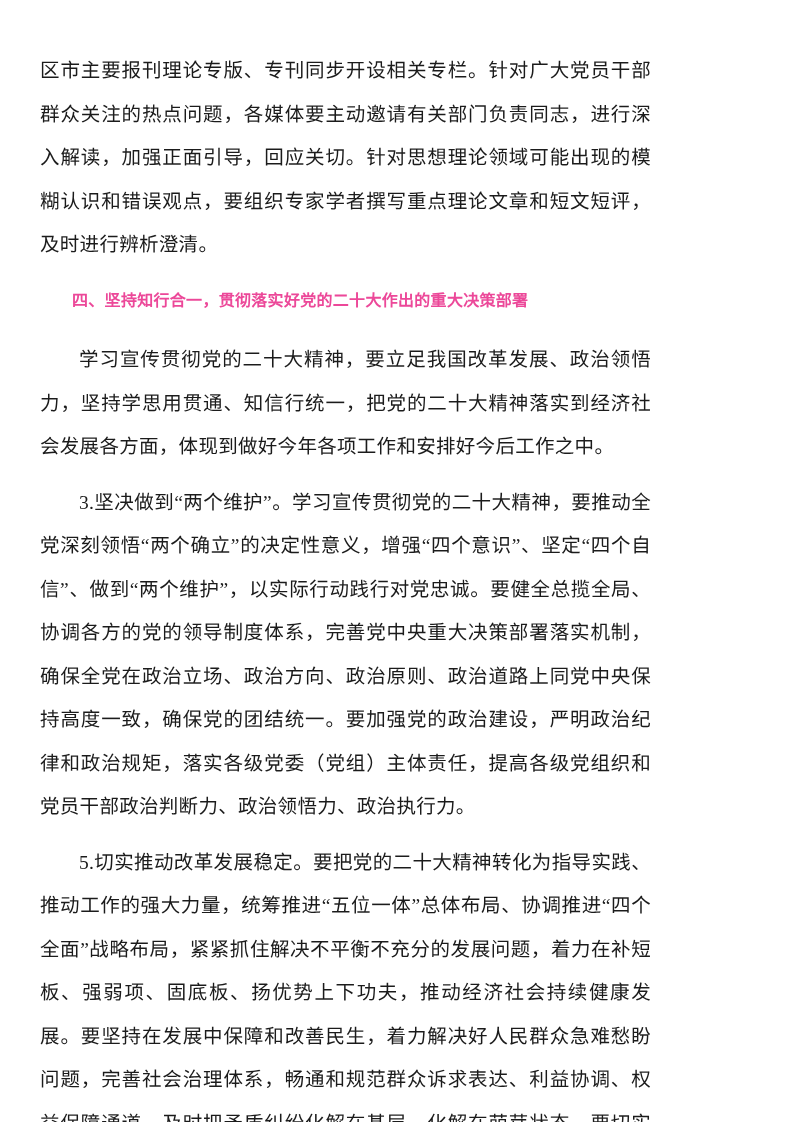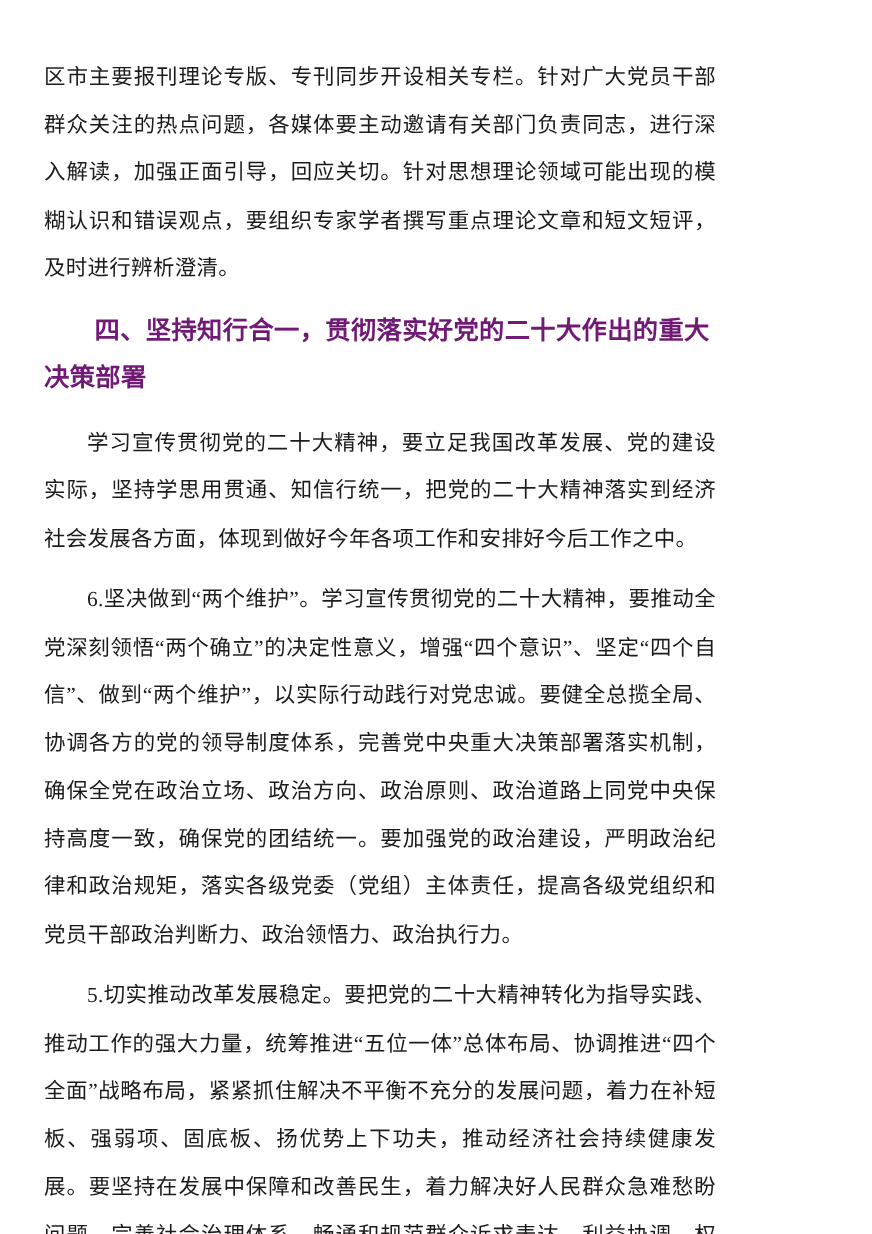--- a/index.html
+++ b/index.html
@@ -30,35 +30,35 @@
     text-justify: inter-character;
     text-indent: 2em;
     font-weight: normal;
     word-break: break-all;
   }
   .para.noindent {
     text-indent: 0;
   }
   .heading {
     margin: 0 0 16px 0;
-    font-size: 23px;
+    font-size: 16px;
     line-height: 43.5px;
     letter-spacing: 0.3px;
     text-indent: 2em;
     font-weight: bold;
-    color: #701a75;
+    color: #ec4899;
     text-align: left;
   }
 </style>
 </head>
 <body>
 
 <div class="page">
   <p class="para noindent">区市主要报刊理论专版、专刊同步开设相关专栏。针对广大党员干部群众关注的热点问题，各媒体要主动邀请有关部门负责同志，进行深入解读，加强正面引导，回应关切。针对思想理论领域可能出现的模糊认识和错误观点，要组织专家学者撰写重点理论文章和短文短评，及时进行辨析澄清。</p>
 
   <h2 class="heading">四、坚持知行合一，贯彻落实好党的二十大作出的重大决策部署</h2>
 
-  <p class="para">学习宣传贯彻党的二十大精神，要立足我国改革发展、党的建设实际，坚持学思用贯通、知信行统一，把党的二十大精神落实到经济社会发展各方面，体现到做好今年各项工作和安排好今后工作之中。</p>
+  <p class="para">学习宣传贯彻党的二十大精神，要立足我国改革发展、政治领悟力，坚持学思用贯通、知信行统一，把党的二十大精神落实到经济社会发展各方面，体现到做好今年各项工作和安排好今后工作之中。</p>
 
-  <p class="para">6.坚决做到“两个维护”。学习宣传贯彻党的二十大精神，要推动全党深刻领悟“两个确立”的决定性意义，增强“四个意识”、坚定“四个自信”、做到“两个维护”，以实际行动践行对党忠诚。要健全总揽全局、协调各方的党的领导制度体系，完善党中央重大决策部署落实机制，确保全党在政治立场、政治方向、政治原则、政治道路上同党中央保持高度一致，确保党的团结统一。要加强党的政治建设，严明政治纪律和政治规矩，落实各级党委（党组）主体责任，提高各级党组织和党员干部政治判断力、政治领悟力、政治执行力。</p>
+  <p class="para">3.坚决做到“两个维护”。学习宣传贯彻党的二十大精神，要推动全党深刻领悟“两个确立”的决定性意义，增强“四个意识”、坚定“四个自信”、做到“两个维护”，以实际行动践行对党忠诚。要健全总揽全局、协调各方的党的领导制度体系，完善党中央重大决策部署落实机制，确保全党在政治立场、政治方向、政治原则、政治道路上同党中央保持高度一致，确保党的团结统一。要加强党的政治建设，严明政治纪律和政治规矩，落实各级党委（党组）主体责任，提高各级党组织和党员干部政治判断力、政治领悟力、政治执行力。</p>
 
   <p class="para">5.切实推动改革发展稳定。要把党的二十大精神转化为指导实践、推动工作的强大力量，统筹推进“五位一体”总体布局、协调推进“四个全面”战略布局，紧紧抓住解决不平衡不充分的发展问题，着力在补短板、强弱项、固底板、扬优势上下功夫，推动经济社会持续健康发展。要坚持在发展中保障和改善民生，着力解决好人民群众急难愁盼问题，完善社会治理体系，畅通和规范群众诉求表达、利益协调、权益保障通道，及时把矛盾纠纷化解在基层、化解在萌芽状态。要切实做好新冠肺炎疫情防控工作，落实党中央“疫情要防住、经济要稳住、发展要安全”的明确要求，坚决筑牢疫情防控屏障，最大限度保护人民生命安全和身体健康。</p>
 </div>
 
 </body></html>

